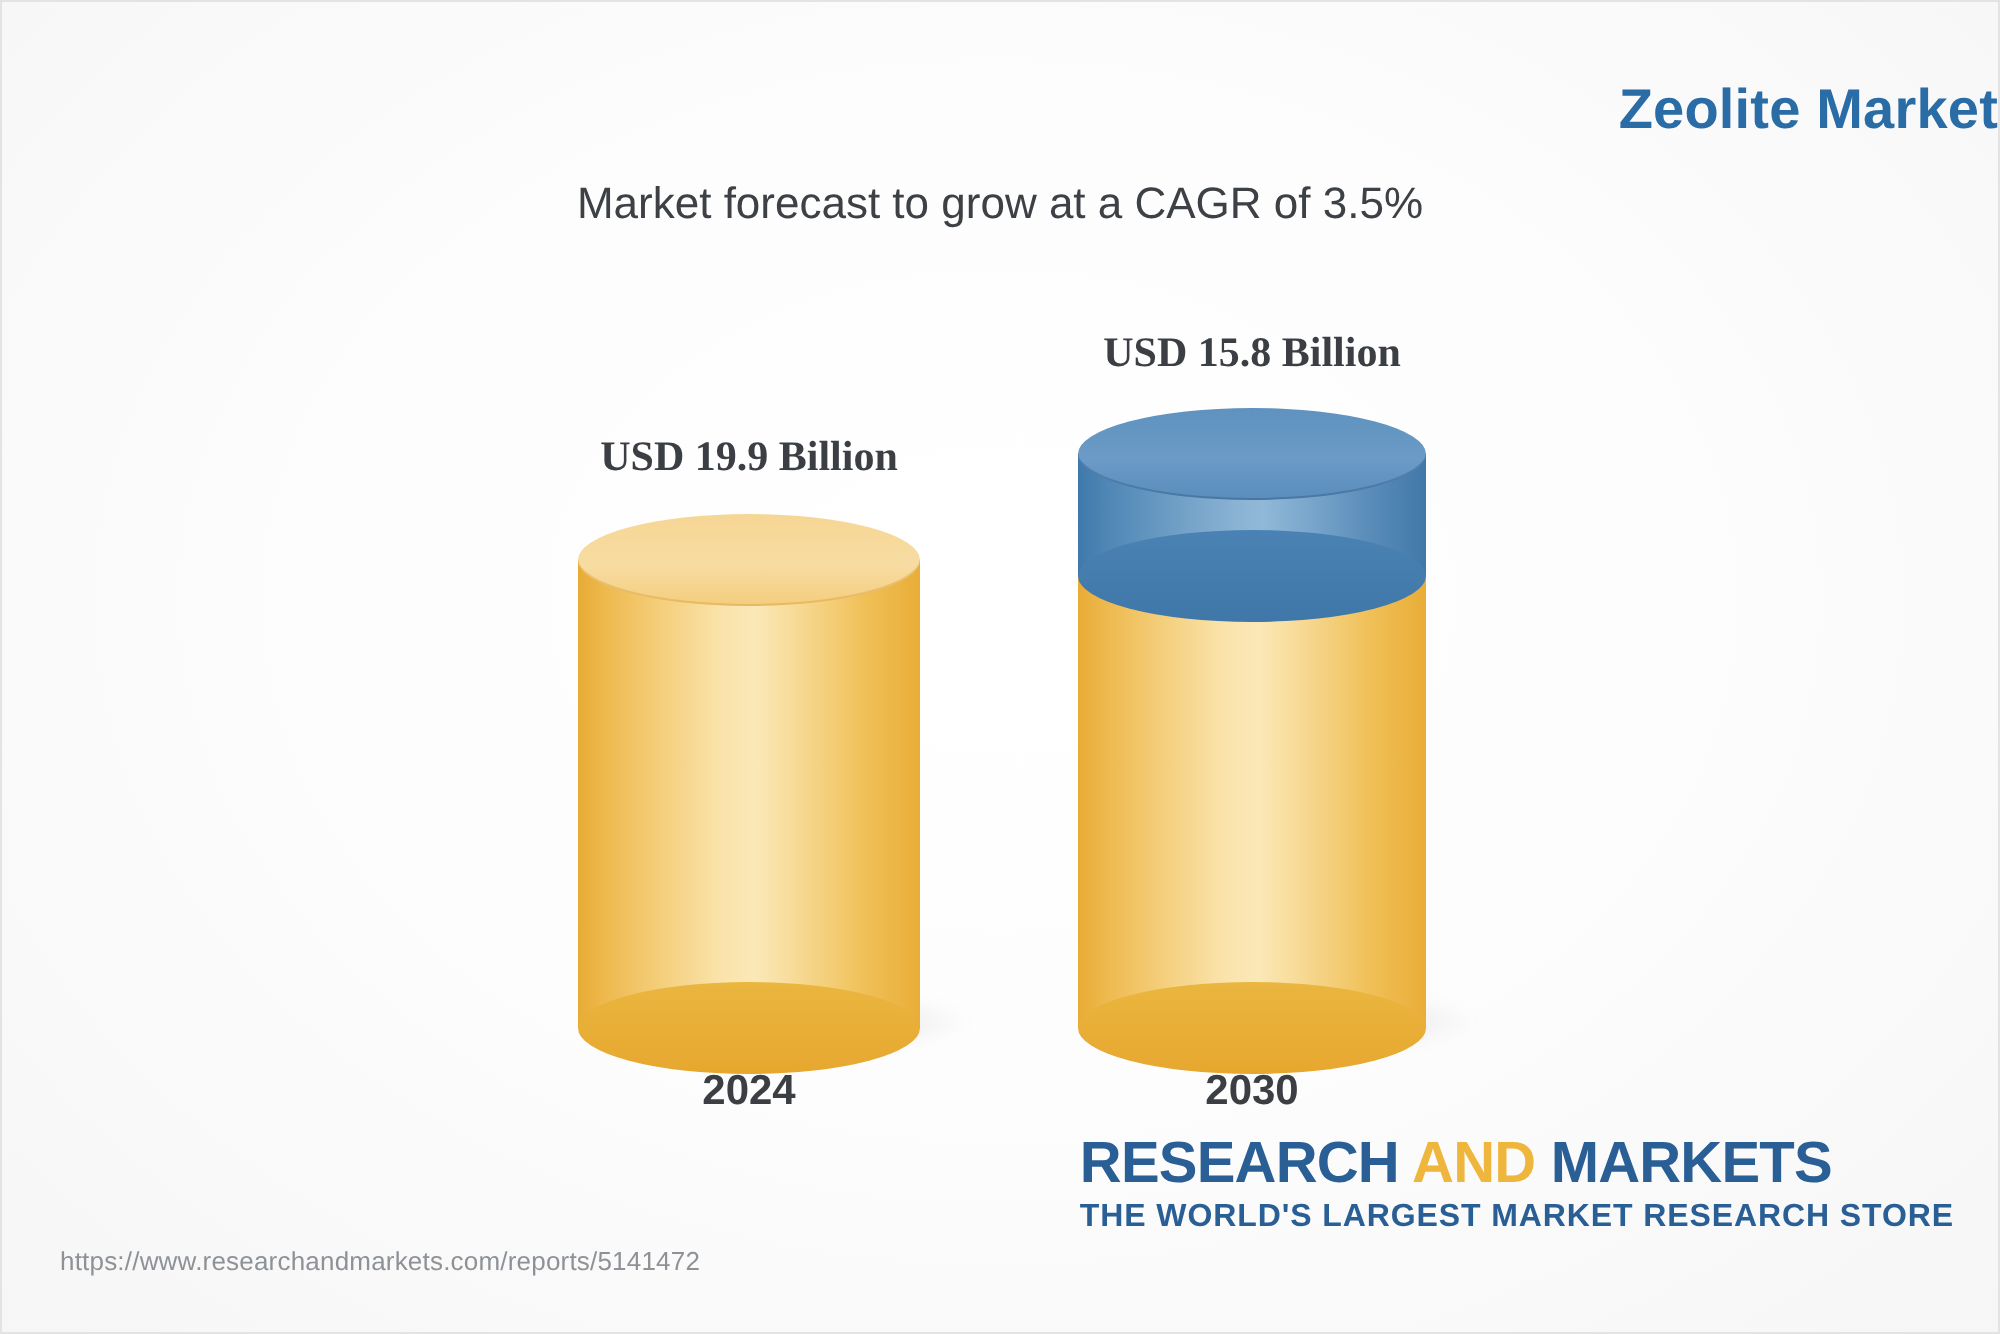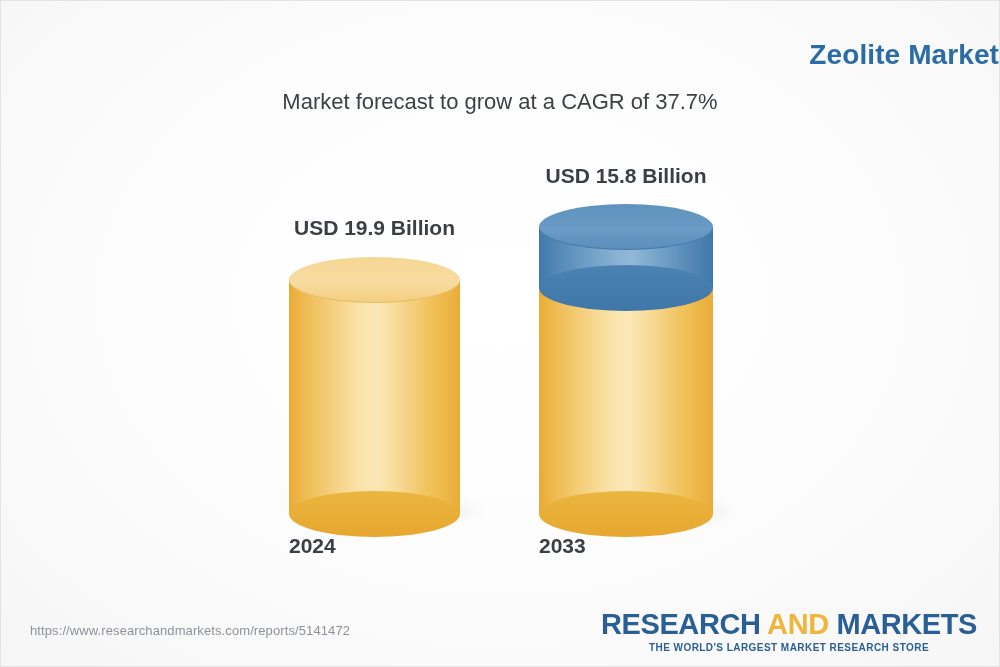--- a/index.html
+++ b/index.html
@@ -114,72 +114,74 @@
     background: linear-gradient(to bottom, #4a83b3 0%, #3e77a8 100%);
   }
 
   .value-label {
     position: absolute;
     text-align: center;
     font-size: 21px;
     font-weight: bold;
     color: #3b3f44;
     white-space: nowrap;
+    font-family: Liberation Serif, serif;
   }
   .cat-label {
     position: absolute;
+    text-align: center;
     font-size: 21px;
     font-weight: bold;
     color: #3b3f44;
     white-space: nowrap;
   }
 
   
   .footer-url {
     position: absolute;
     left: 29px;
     top: 622px;
     font-size: 13px;
     color: #8e9296;
     letter-spacing: 0.1px;
   }
   .logo {
     position: absolute;
     right: 22px;
-    top: 608px;
-    text-align: center;
+    top: 566px;
+    text-align: left;
     margin-left: 31px;
   }
   .logo-main {
     font-size: 29px;
     font-weight: bold;
     color: #2a5f96;
     letter-spacing: -0.4px;
     line-height: 1.05;
     white-space: nowrap;
   }
   .logo-main .and { color: #efb63e; }
   .logo-tag {
-    font-size: 10px;
+    font-size: 16px;
     font-weight: bold;
     color: #2a5f96;
     letter-spacing: 0.45px;
     margin-top: 3px;
     white-space: nowrap;
   }
 </style>
 </head>
 <body>
 
 <div class="canvas">
   <div class="layer">
 
     <div class="title">Zeolite Market</div>
 
-    <div class="subtitle">Market forecast to grow at a CAGR of 37.7%</div>
+    <div class="subtitle">Market forecast to grow at a CAGR of 3.5%</div>
 
     <div class="value-label" style="left:288px; top:215px; width:171px;">USD 19.9 Billion</div>
 
     <div class="bar" style="left:288px; top:256px; width:171px; height:257px;">
       <div class="shadow"></div>
       <div class="seg gold" style="top:23px; height:234px;">
         <div class="body"></div>
         <div class="cap bottom"></div>
         <div class="cap top"></div>
       </div>
@@ -197,21 +199,21 @@
         <div class="cap bottom"></div>
       </div>
 
       <div class="seg blue" style="top:23px; height:61px;">
         <div class="body"></div>
         <div class="cap bottom"></div>
         <div class="cap top"></div>
       </div>
     </div>
 
-    <div class="cat-label" style="left:538px; top:533px; width:174px;">2033</div>
+    <div class="cat-label" style="left:538px; top:533px; width:174px;">2030</div>
 
     <div class="footer-url">https://www.researchandmarkets.com/reports/5141472</div>
 
     <div class="logo">
       <div class="logo-main"><span>RESEARCH </span><span class="and">AND</span><span> MARKETS</span></div>
       <div class="logo-tag">THE WORLD'S LARGEST MARKET RESEARCH STORE</div>
     </div>
 
   </div>
 </div>

